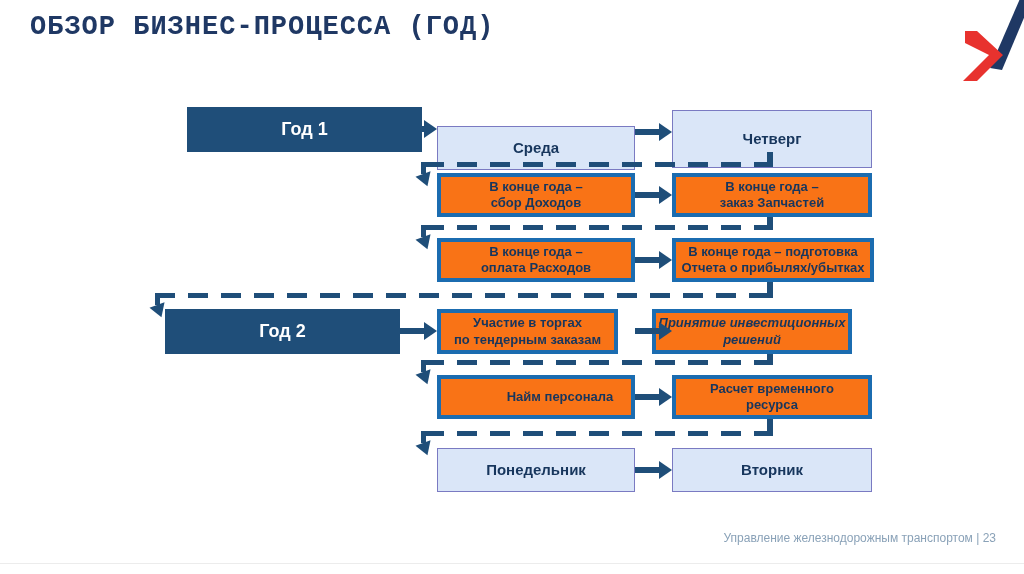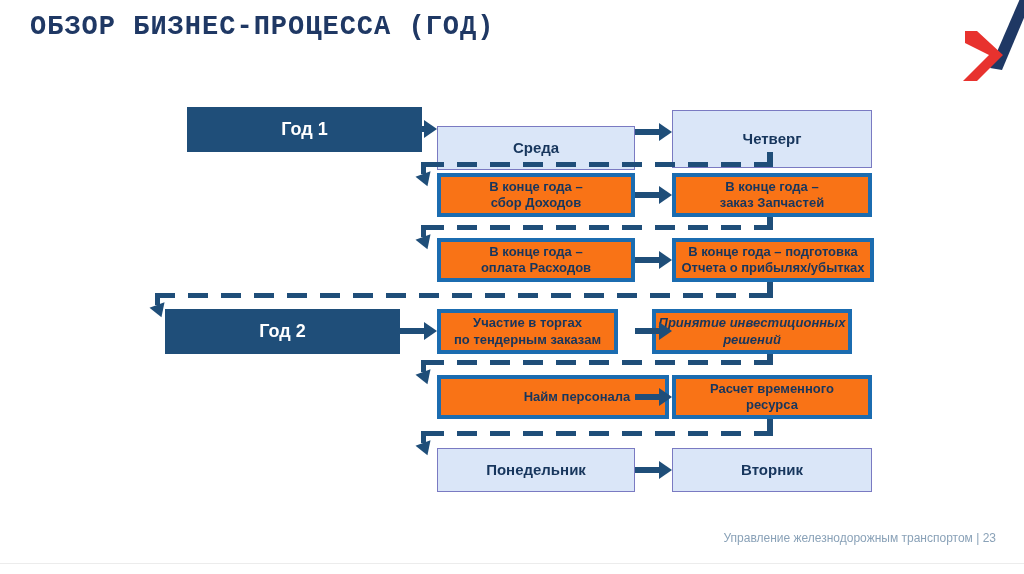--- a/index.html
+++ b/index.html
@@ -83,21 +83,21 @@
 оплата Расходов</div>
   <div class="box thick" style="left:672px;top:238px;width:202px;height:44px;">В конце года – подготовка
 Отчета о прибылях/убытках</div>
 
   <div class="box dark" style="left:165px;top:309px;width:235px;height:45px;">Год 2</div>
   <div class="box thick" style="left:437px;top:309px;width:181px;height:45px;">Участие в торгах
 по тендерным заказам</div>
   <div class="box thick" style="left:652px;top:309px;width:200px;height:45px;font-style:italic;">Принятие инвестиционных
 решений</div>
 
-  <div class="box thick" style="left:437px;top:375px;width:232px;height:44px;padding-left:48px;">Найм персонала</div>
+  <div class="box thick" style="left:437px;top:375px;width:198px;height:44px;padding-left:48px;">Найм персонала</div>
   <div class="box thick" style="left:672px;top:375px;width:200px;height:44px;">Расчет временного
 ресурса</div>
 
   <div class="box light" style="left:672px;top:448px;width:200px;height:44px;">Вторник</div>
   <div class="box light" style="left:437px;top:448px;width:198px;height:44px;">Понедельник</div>
 
   <div class="arrow-r" style="left:400px;top:120px;">
       <div class="shaft"></div>
       <div class="head"></div>
     </div>

